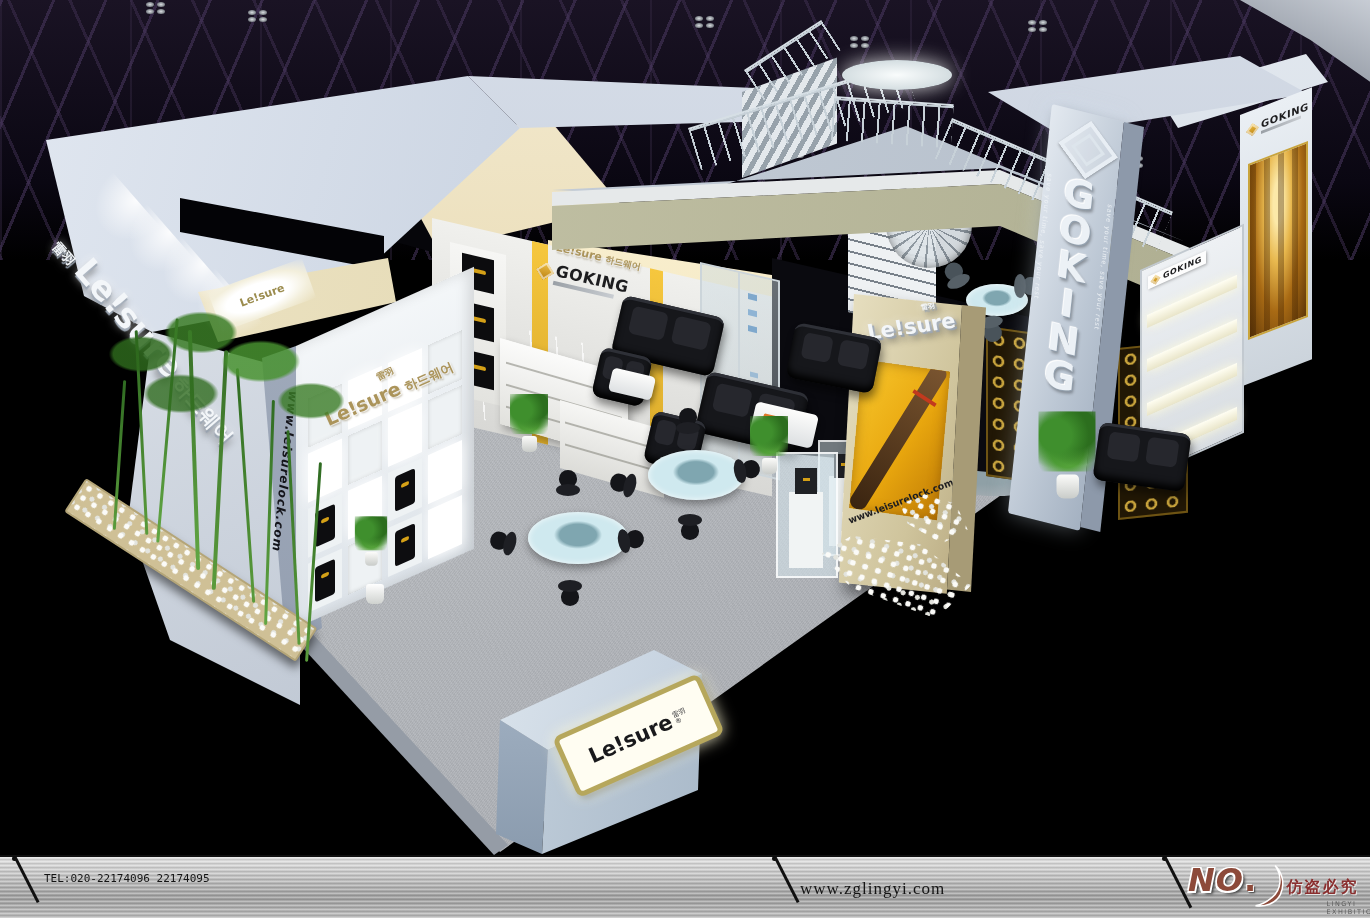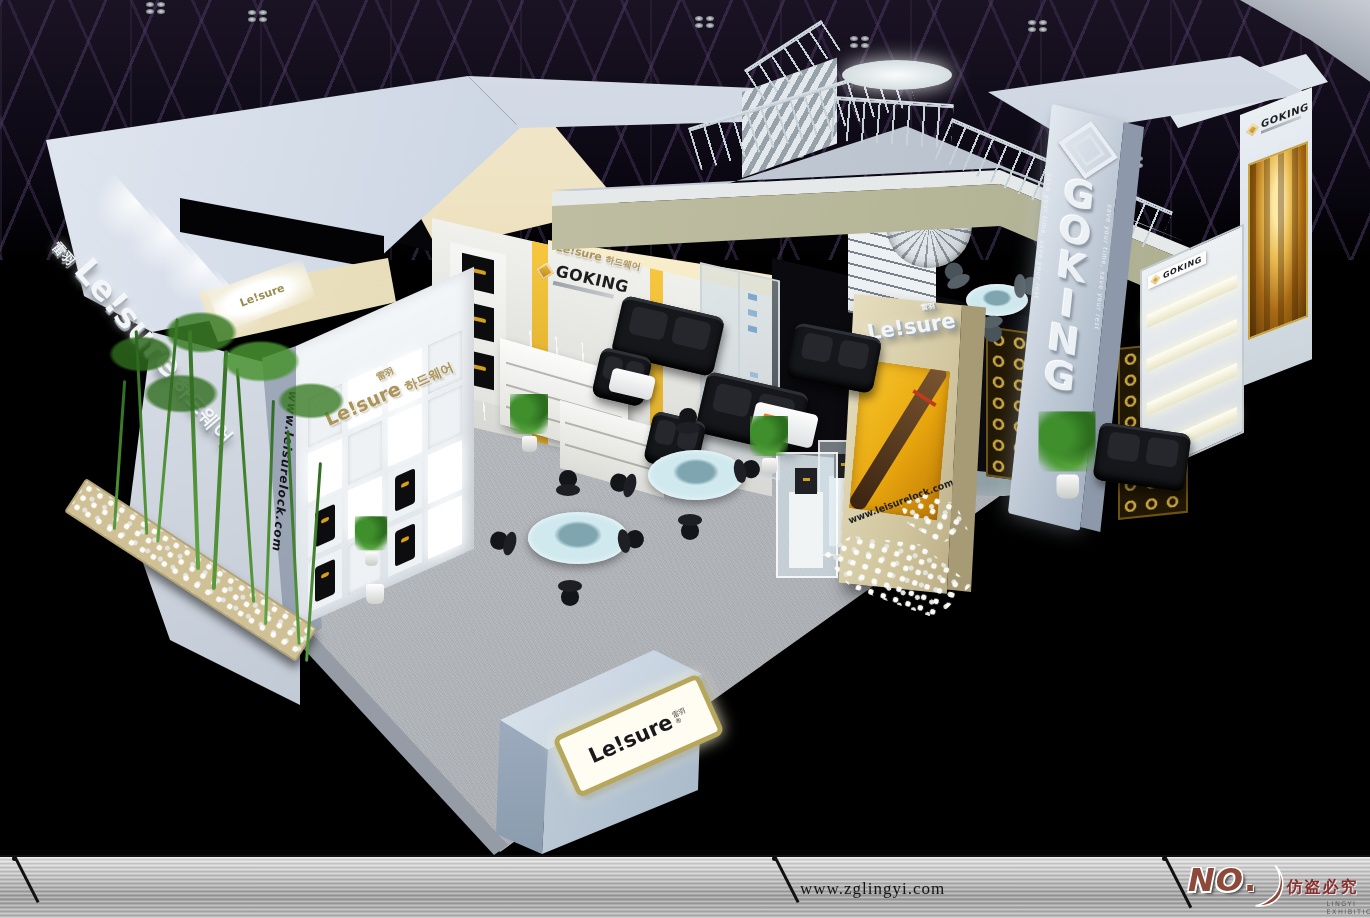--- a/index.html
+++ b/index.html
@@ -493,20 +493,21 @@
   <div class="abs footer">
     <div class="abs f-line"></div>
     <span class="abs f-dot" style="left:12px"></span>
     <span class="abs f-dot" style="left:772px"></span>
     <span class="abs f-dot" style="left:1162px"></span>
     <span class="abs f-slash" style="left:14px"></span>
     <span class="abs f-slash" style="left:774px"></span>
     <span class="abs f-slash" style="left:1164px;height:56px"></span>
 
     <div class="abs f-txt" style="left:44px;top:14px;">
+      <div style="font-size:11px;margin-top:3px;font-family:'DejaVu Sans Mono','Liberation Mono',monospace;">TEL:020-22174096 22174095</div>
     </div>
 
     <span class="abs f-txt" style="left:800px;top:24px;font-size:17px;font-family:'Liberation Serif','DejaVu Serif',serif;letter-spacing:1px;">www.zglingyi.com</span>
 
     <div class="abs" style="left:1188px;top:6px;display:flex;align-items:flex-start;z-index:33;">
       <span style="font-size:32px;font-weight:900;font-style:italic;color:#8d4a3a;letter-spacing:1px;
                    text-shadow:-1.5px -1.5px 0 #fff,1.5px -1.5px 0 #fff,-1.5px 1.5px 0 #fff,1.5px 1.5px 0 #fff,3px 3px 3px #3a3a3a;">NO</span>
       <span style="font-size:32px;font-weight:900;color:#8d4a3a;text-shadow:-1px -1px 0 #fff,1px 1px 0 #fff,2px 2px 2px #3a3a3a;">.</span>
       <svg width="38" height="54" viewBox="0 0 40 58" style="margin:-2px 0 0 -2px;">
         <path d="M28,2 C38,16 36,34 24,44 C17,50 9,54 2,55 C15,57 29,52 35,40 C41,27 38,12 28,2 Z" fill="#8d4a3a" stroke="#ffffff" stroke-width="2"></path>

